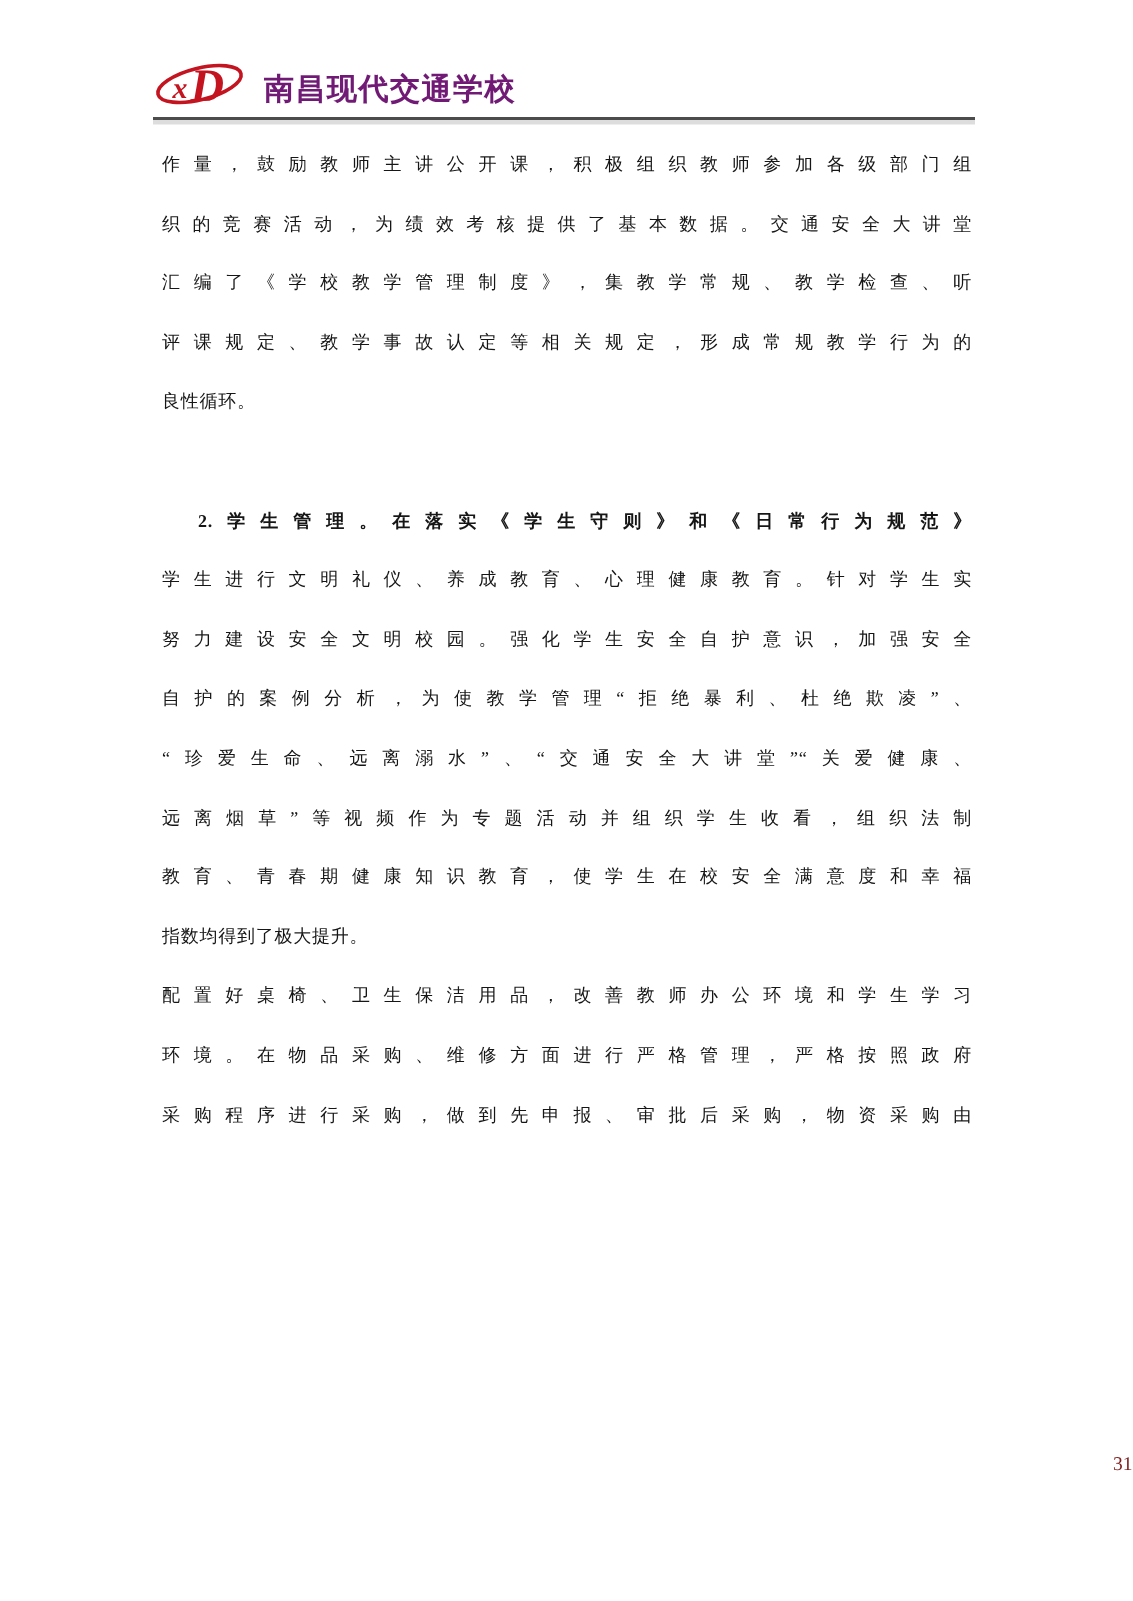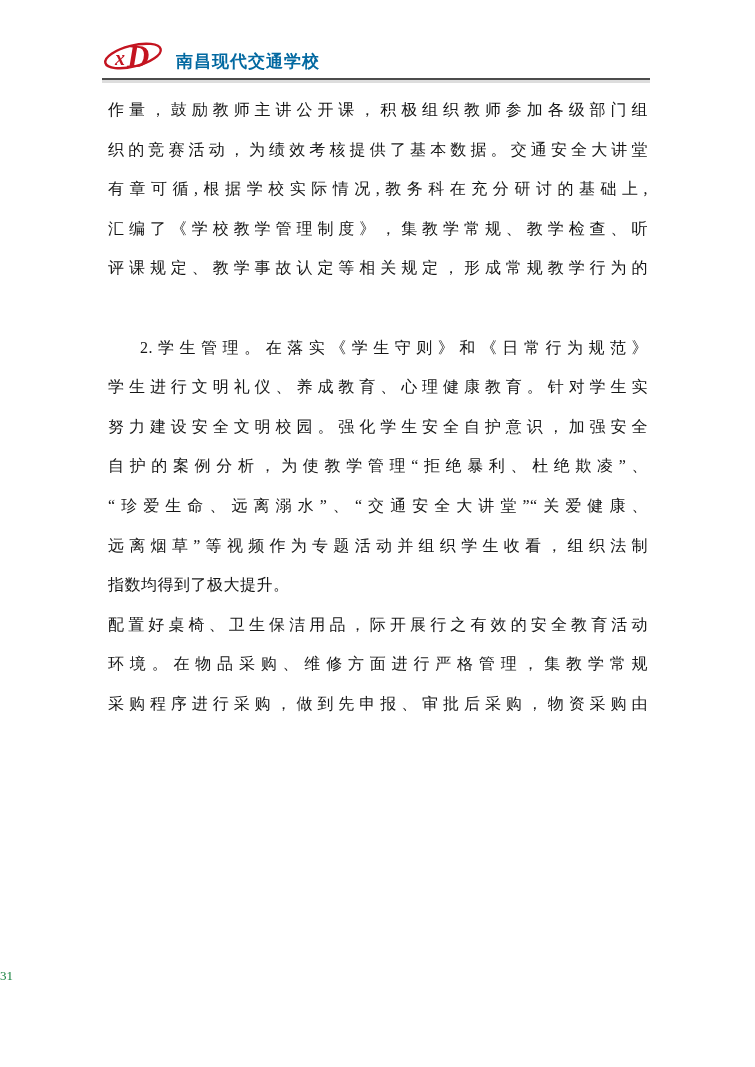--- a/index.html
+++ b/index.html
@@ -20,45 +20,45 @@
   .header{
     position:absolute;left:102px;top:34px;
     width:548px;height:46px;
     display:flex;align-items:flex-end;
     border-bottom:2px solid var(--rule);
     box-shadow:0 3px 0 rgba(120,120,120,.25);
   }
   .logo{flex:0 0 auto;}
   .school-name{
     font-family:"Liberation Sans", sans-serif;
-    font-size:17px;font-weight:600;color:#0369a1;
+    font-size:20px;font-weight:600;color:#701a75;
     letter-spacing:1px;
     margin-left:10px;margin-bottom:5px;
     white-space:nowrap;
   }
   
   .doc-body{
     position:absolute;left:108px;top:90px;width:540px;
-    font-size:16px;color:var(--ink);
+    font-size:12px;color:var(--ink);
   }
   .line{
     height:39.6px;line-height:39.6px;
     letter-spacing:.5px;
     white-space:normal;
   }
   .fill{text-align:justify;text-align-last:justify;}
   .end{text-align:left;text-align-last:left;}
-  .indent{text-indent:2em;}
+  .indent{text-indent:2em;font-weight:bold;}
   .spacer{height:39.6px;}
   
   .page-number{
     position:absolute;left:0;top:968px;width:755px;
-    text-align:left;
+    text-align:right;
     font-family:"Liberation Serif", serif;
-    font-size:13px;color:#15803d;
+    font-size:13px;color:#7f1d1d;
   }
 </style>
 </head>
 <body>
 
 <div class="page">
 
   <div class="header">
     <svg class="logo" width="64" height="46" viewBox="0 0 64 46" aria-hidden="true">
       <ellipse cx="31" cy="24" rx="28.5" ry="10.5" transform="rotate(-14 31 24)" fill="none" stroke="#c41420" stroke-width="2.4"></ellipse>
@@ -66,39 +66,40 @@
       <text x="25" y="35" font-family="Liberation Serif, serif" font-style="italic" font-weight="bold" font-size="31" fill="#c41420">D</text>
     </svg>
     <div class="school-name">南昌现代交通学校</div>
   </div>
 
   <div class="doc-body">
 
     <div>
       <div class="line fill">作量，鼓励教师主讲公开课，积极组织教师参加各级部门组</div>
       <div class="line fill">织的竞赛活动，为绩效考核提供了基本数据。交通安全大讲堂</div>
-      <div class="line fill">有章可循,根据学校实际情况,教务科在充分研讨的基础上,</div>
       <div class="line fill">汇编了《学校教学管理制度》，集教学常规、教学检查、听</div>
       <div class="line fill">评课规定、教学事故认定等相关规定，形成常规教学行为的</div>
+      <div class="line end">良性循环。</div>
     </div>
 
     <div class="spacer"></div>
 
     <div>
       <div class="line fill indent">2.学生管理。在落实《学生守则》和《日常行为规范》</div>
       <div class="line fill">学生进行文明礼仪、养成教育、心理健康教育。针对学生实</div>
       <div class="line fill">努力建设安全文明校园。强化学生安全自护意识，加强安全</div>
       <div class="line fill">自护的案例分析，为使教学管理“拒绝暴利、杜绝欺凌”、</div>
       <div class="line fill">“珍爱生命、远离溺水”、“交通安全大讲堂”“关爱健康、</div>
       <div class="line fill">远离烟草”等视频作为专题活动并组织学生收看，组织法制</div>
+      <div class="line fill">教育、青春期健康知识教育，使学生在校安全满意度和幸福</div>
       <div class="line end">指数均得到了极大提升。</div>
     </div>
 
     <div>
-      <div class="line fill">配置好桌椅、卫生保洁用品，际开展行之有效的安全教育活动</div>
-      <div class="line fill">环境。在物品采购、维修方面进行严格管理，集教学常规</div>
+      <div class="line fill">配置好桌椅、卫生保洁用品，改善教师办公环境和学生学习</div>
+      <div class="line fill">环境。在物品采购、维修方面进行严格管理，严格按照政府</div>
       <div class="line fill">采购程序进行采购，做到先申报、审批后采购，物资采购由</div>
     </div>
   </div>
 
   <div class="page-number">31</div>
 
 </div>
 
 </body></html>

